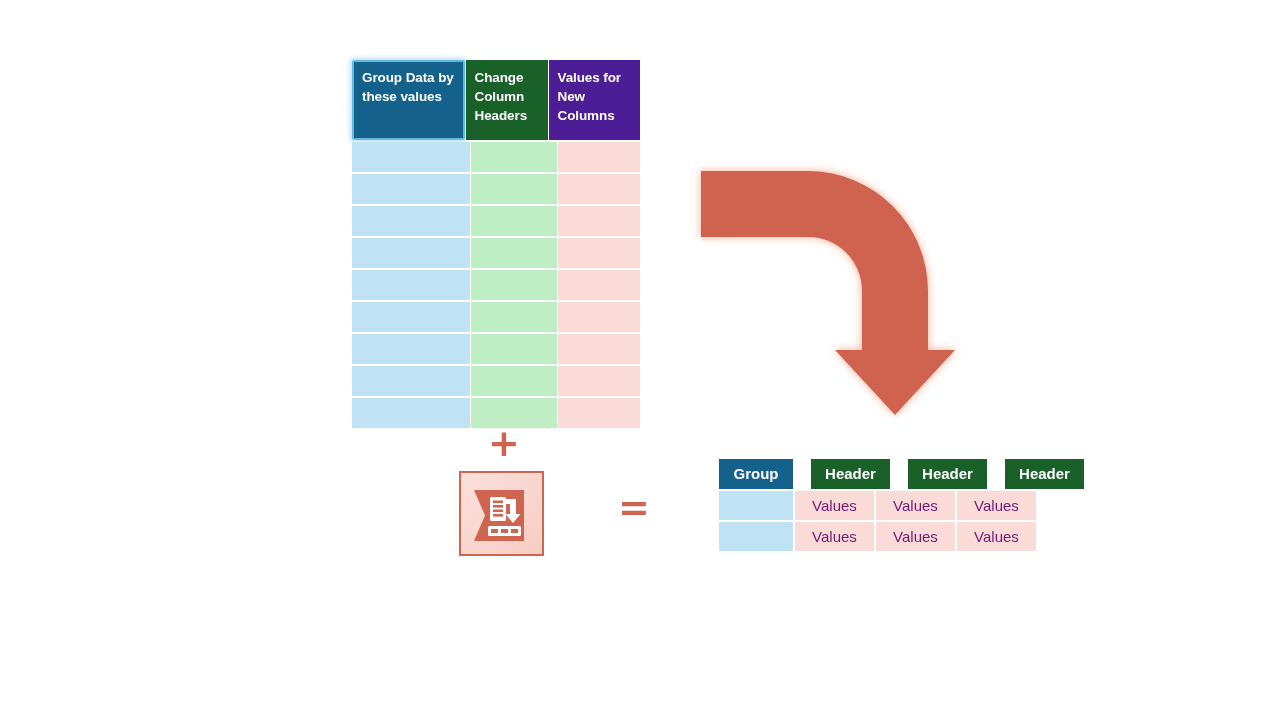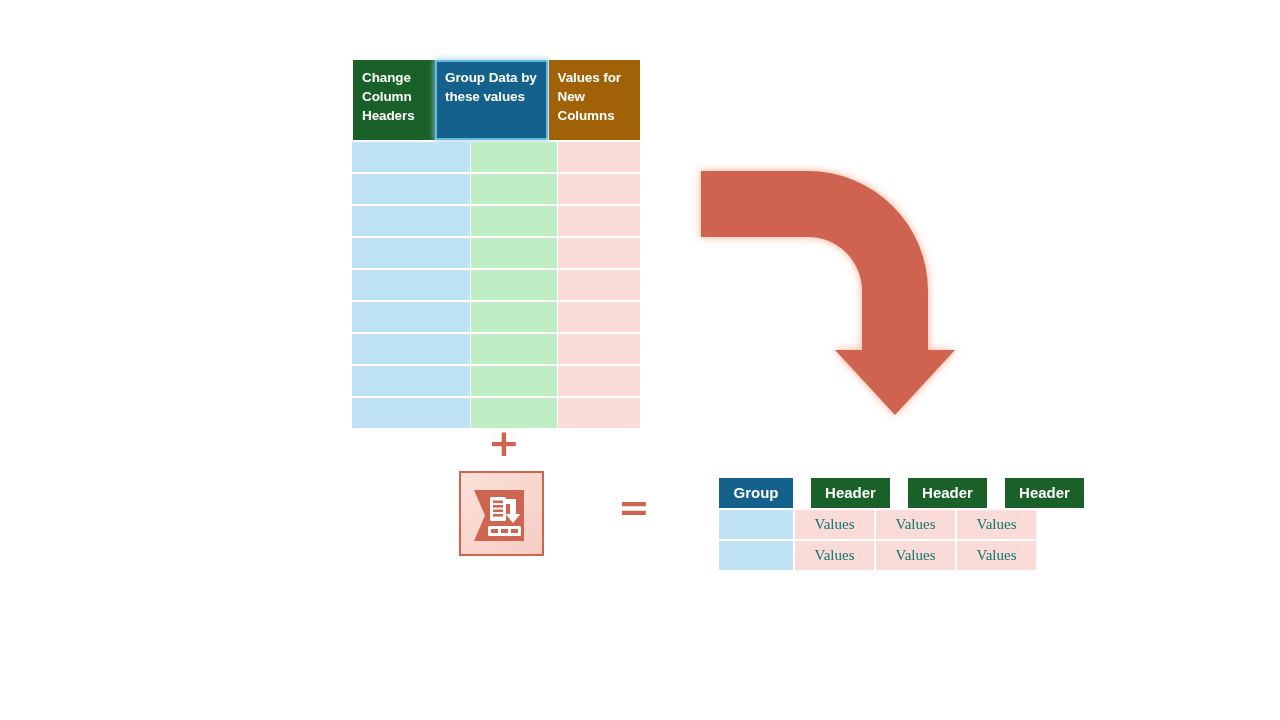--- a/index.html
+++ b/index.html
@@ -48,21 +48,21 @@
     padding-top: 6px;
     padding-left: 8px;
   }
   .src-th-change {
     width: 86px;
     background: #1a6029;
     margin-left: 1px;
   }
   .src-th-values {
     width: 96px;
-    background: #a16207;
+    background: #4c1d95;
     margin-left: 1px;
   }
   .src-body-row {
     display: flex;
     height: 30px;
     margin-top: 2px;
   }
   .src-td-blue {
     width: 118px;
     background: #bfe2f5;
@@ -131,21 +131,21 @@
     left: 688px;
     top: 158px;
     width: 284px;
     height: 272px;
   }
 
   
   #result-table {
     position: absolute;
     left: 719px;
-    top: 478px;
+    top: 459px;
   }
   .res-header-row {
     display: flex;
     height: 30px;
   }
   .res-th {
     box-sizing: border-box;
     color: #ffffff;
     font-size: 15px;
     font-weight: bold;
@@ -168,37 +168,37 @@
   }
   .res-td-group {
     width: 74px;
     background: #bfe2f5;
   }
   .res-td-value {
     box-sizing: border-box;
     width: 79px;
     background: #fadbd7;
     margin-left: 2px;
-    color: #0f766e;
+    color: #701a75;
     font-size: 15px;
     line-height: 29px;
     text-align: center;
-    font-family: Liberation Serif, serif;
+    font-family: Liberation Sans, sans-serif;
   }
 </style>
 </head>
 <body>
 
 <div id="canvas">
 
   <div id="source-table">
 
     <div class="src-header-row">
+      <div class="src-th src-th-group">Group Data by these values</div>
       <div class="src-th src-th-change">Change Column Headers</div>
-      <div class="src-th src-th-group">Group Data by these values</div>
       <div class="src-th src-th-values">Values for New Columns</div>
     </div>
 
     <div id="source-body">
         <div class="src-body-row">
           <div class="src-td-blue"></div>
           <div class="src-td-green"></div>
           <div class="src-td-pink"></div>
         </div>
         <div class="src-body-row">

